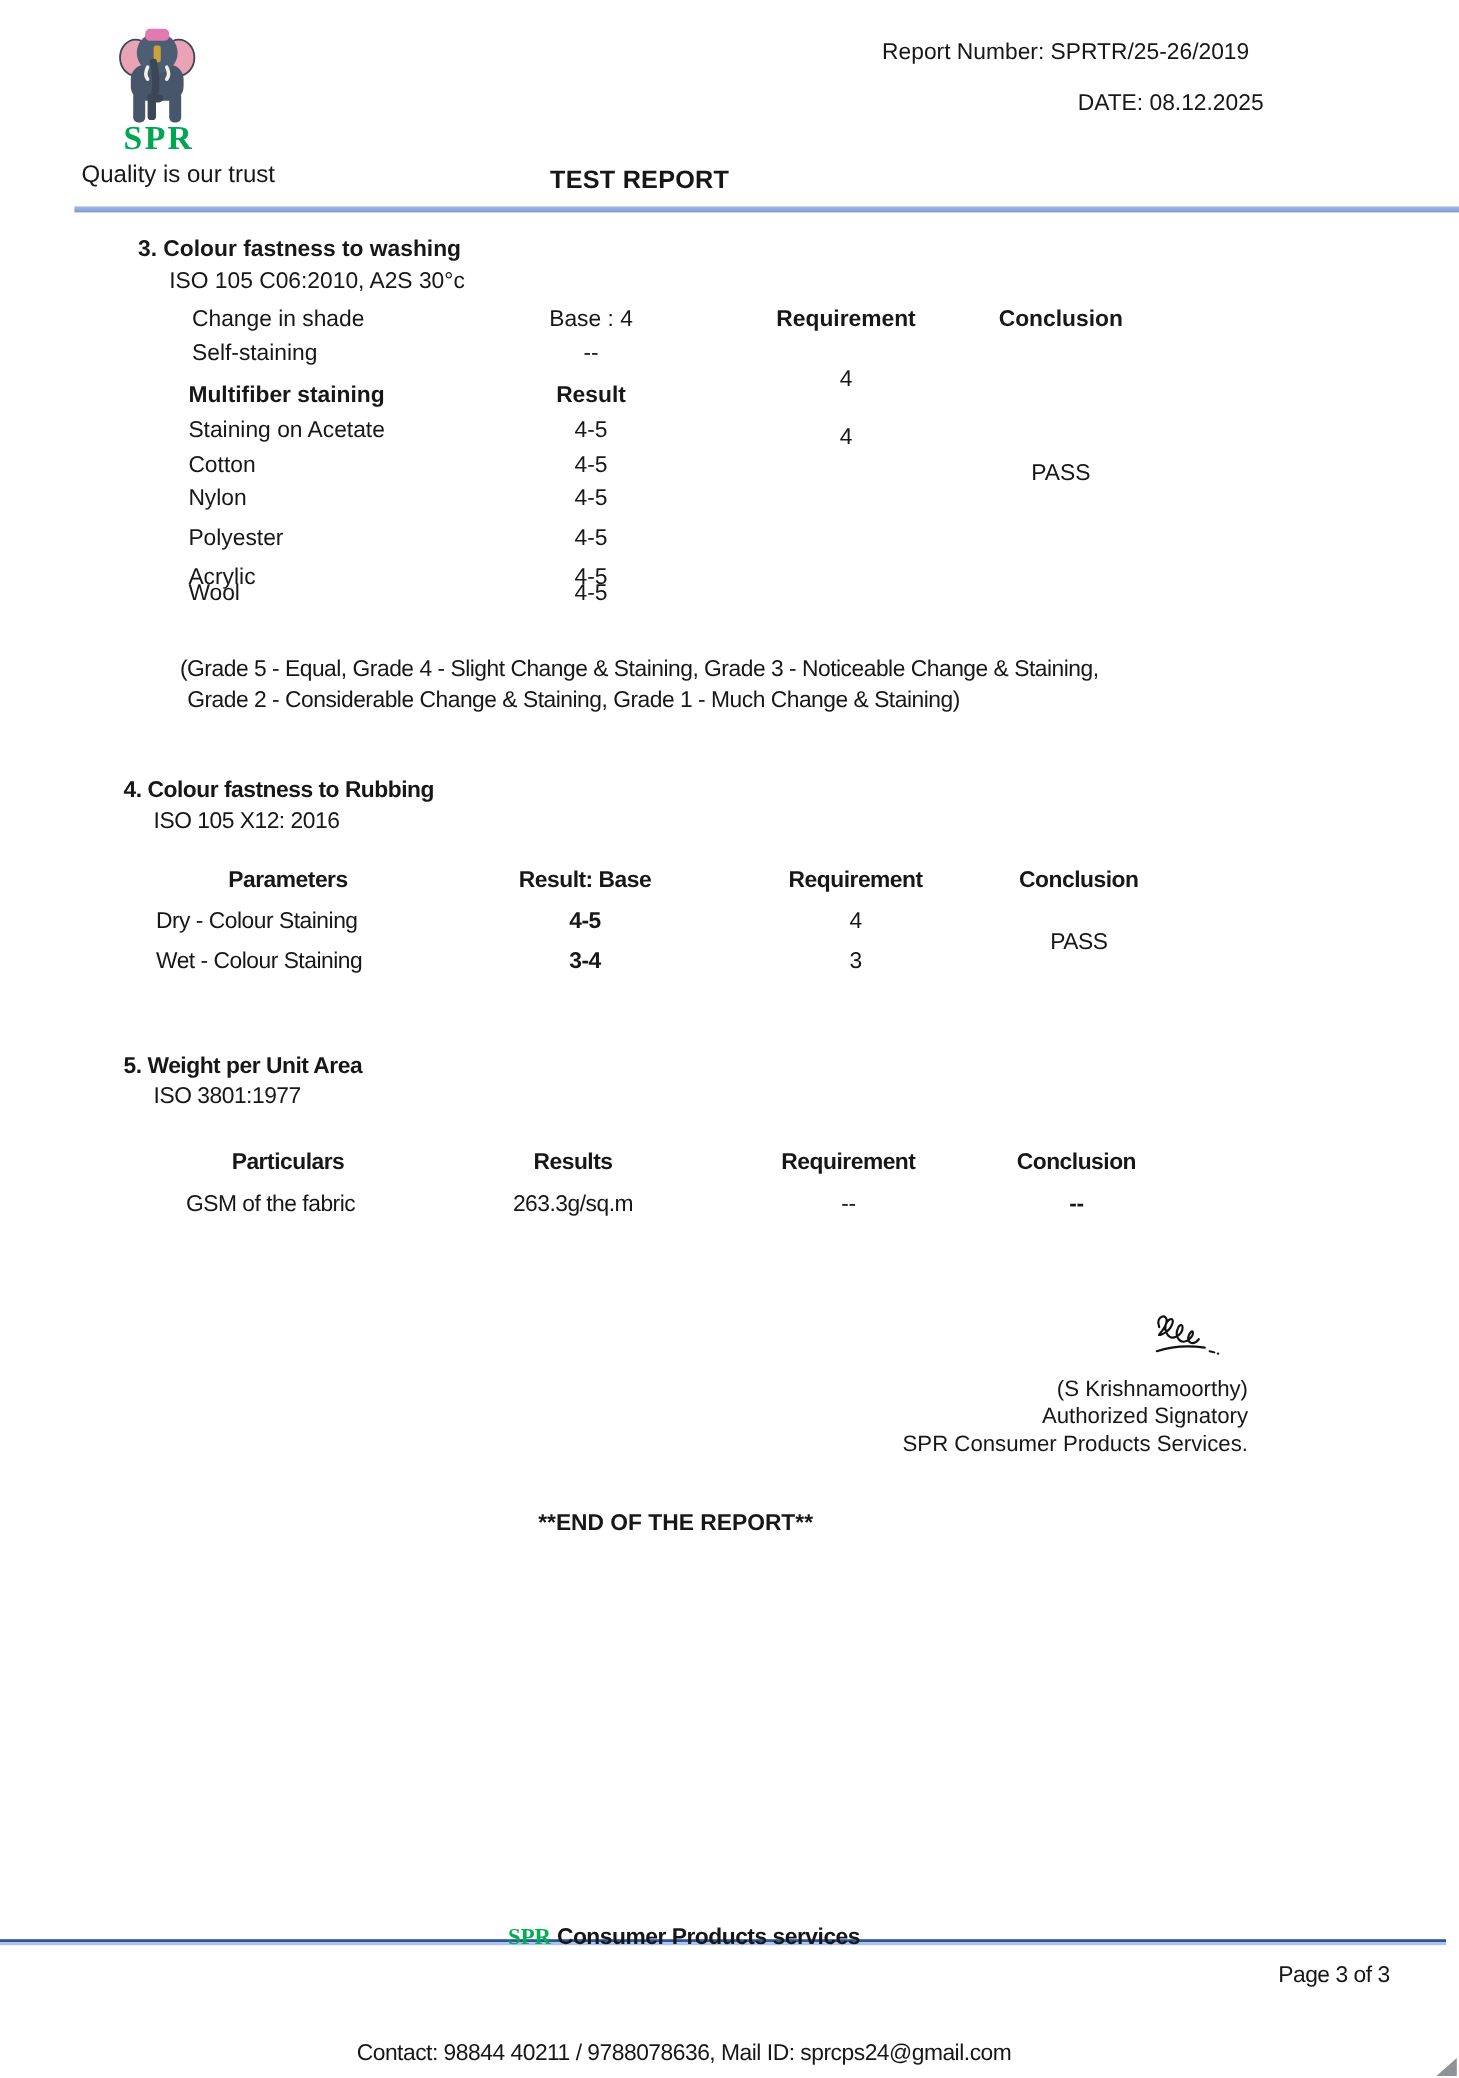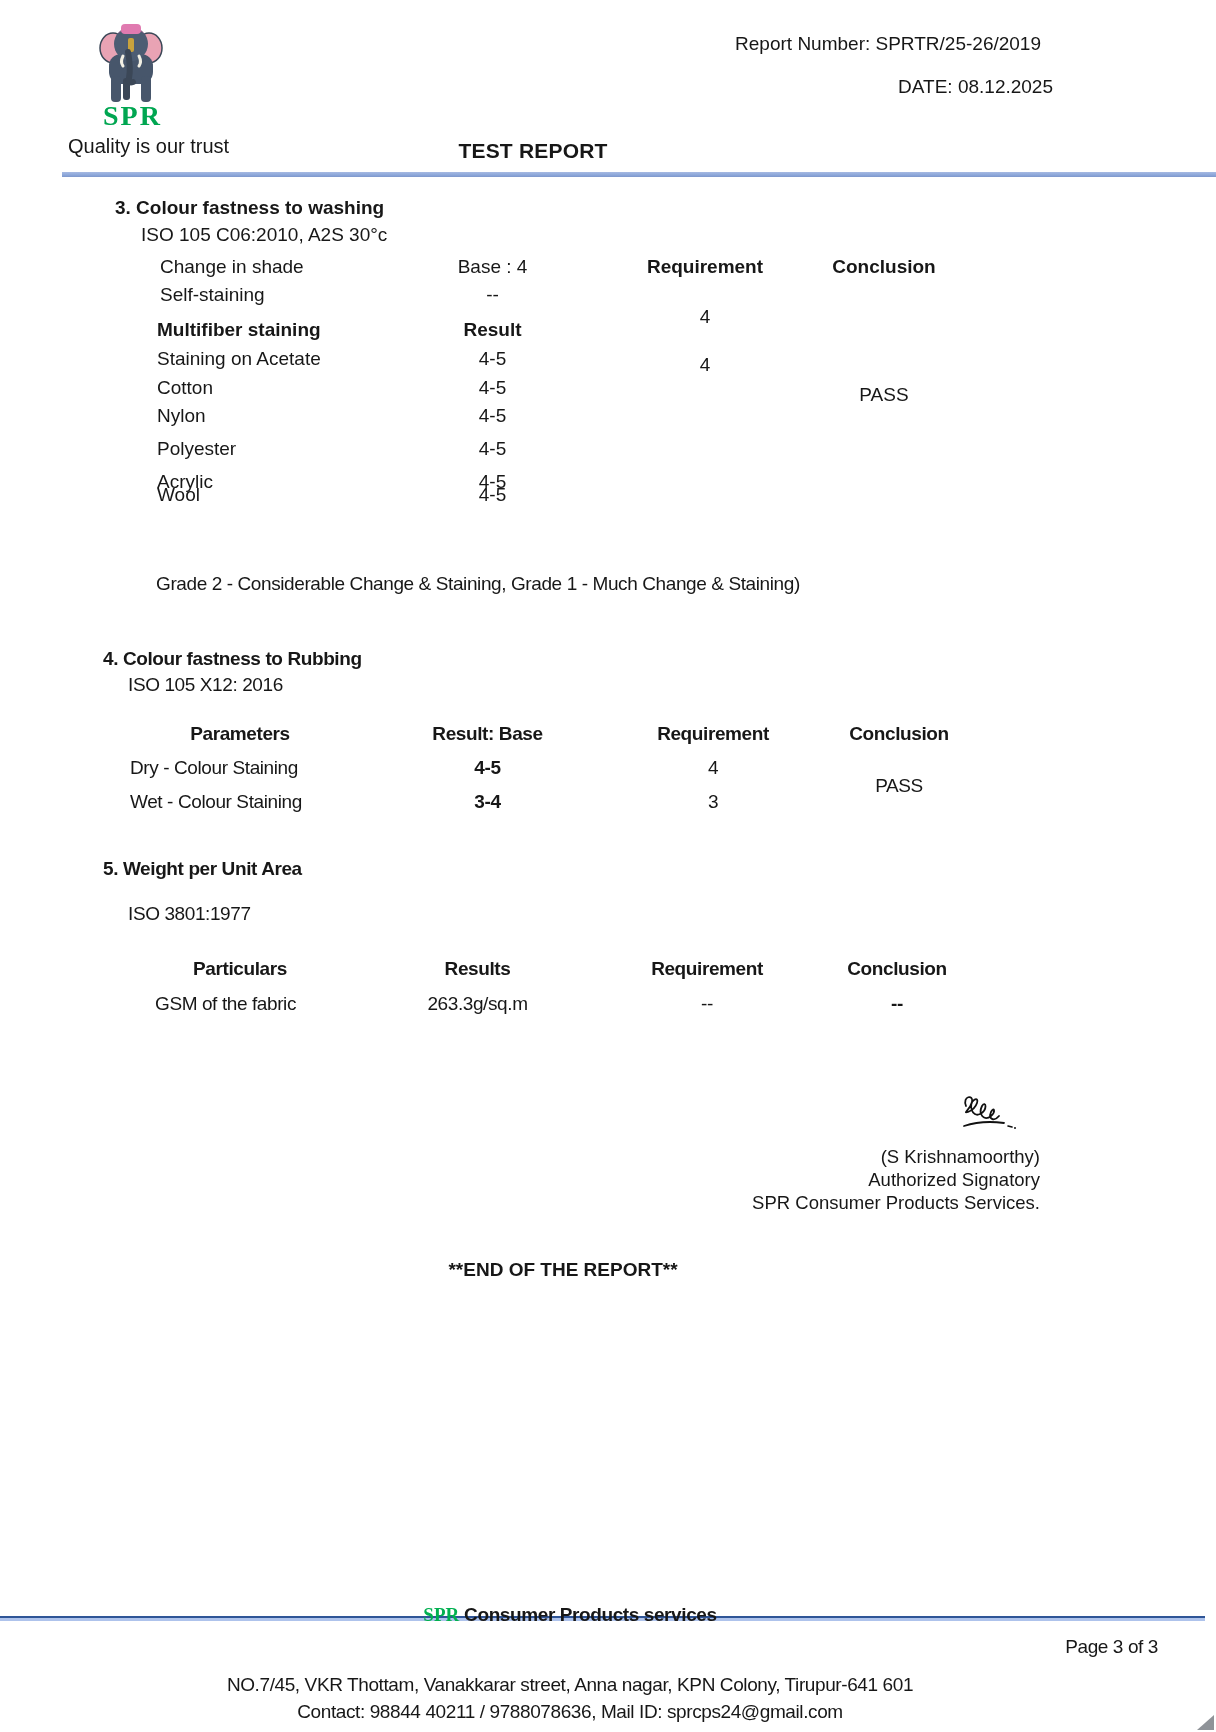--- a/index.html
+++ b/index.html
@@ -145,20 +145,21 @@
   </div>
   <div class="row" style="top:471px;">
     <span class="s3c1">Acrylic</span>
     <span class="s3c2">4-5</span>
   </div>
   <div class="row" style="top:484px;">
     <span class="s3c1">Wool</span>
     <span class="s3c2">4-5</span>
   </div>
 
+  <div class="abs narrow" style="left:150px; top:547px;">(Grade 5 - Equal, Grade 4 - Slight Change &amp; Staining, Grade 3 - Noticeable Change &amp; Staining,</div>
   <div class="abs narrow" style="left:156px; top:573px;">Grade 2 - Considerable Change &amp; Staining, Grade 1 - Much Change &amp; Staining)</div>
 
   <div class="abs b narrow" style="left:103px; top:648px;">4. Colour fastness to Rubbing</div>
   <div class="abs narrow" style="left:128px; top:674px;">ISO 105 X12: 2016</div>
 
   <div class="row narrow" style="top:723px;">
     <span class="s4c1h b">Parameters</span>
     <span class="s4c2"><b>Result:</b><span style="position:static; display:inline;"> Base</span></span>
     <span class="s4c3 b">Requirement</span>
     <span class="s4c4 b">Conclusion</span>
@@ -171,21 +172,21 @@
   </div>
   <div class="row narrow" style="top:775px;">
     <span class="s4c4">PASS</span>
   </div>
   <div class="row narrow" style="top:791px;">
     <span class="s4c1">Wet - Colour Staining</span>
     <span class="s4c2">3-4</span>
     <span class="s4c3">3</span>
   </div>
 
-  <div class="abs b narrow" style="left:103px; top:858px;">5. Weight per Unit Area</div>
+  <div class="abs b narrow" style="left:103px; top:878px;">5. Weight per Unit Area</div>
   <div class="abs narrow" style="left:128px; top:903px;">ISO 3801:1977</div>
 
   <div class="row narrow" style="top:958px;">
     <span class="s5c1h b">Particulars</span>
     <span class="s5c2 b">Results</span>
     <span class="s5c3 b">Requirement</span>
     <span class="s5c4 b">Conclusion</span>
   </div>
   <div class="row narrow" style="top:993px;">
     <span class="s5c1">GSM of the fabric</span>
@@ -208,17 +209,16 @@
     <div>SPR Consumer Products Services.</div>
   </div>
 
   <div class="footrule"></div>
 
   <div class="abs narrow" style="top:1636px; right:58px;">Page 3 of 3</div>
 
   <div class="abs footer-center" style="top:1604px;">
     <span class="green">SPR</span><span class="b narrow"> Consumer Products services</span>
   </div>
-  <div class="abs footer-center narrow" style="top:1674px;">NO.7/45, VKR Thottam, Vanakkarar street, Anna nagar, KPN Colony, Tirupur-641 601</div>
   <div class="abs footer-center narrow" style="top:1701px;">Contact: 98844 40211 / 9788078636,  Mail ID: sprcps24@gmail.com</div>
 
   <div class="corner-triangle"></div>
 </div>
 
 </body></html>

